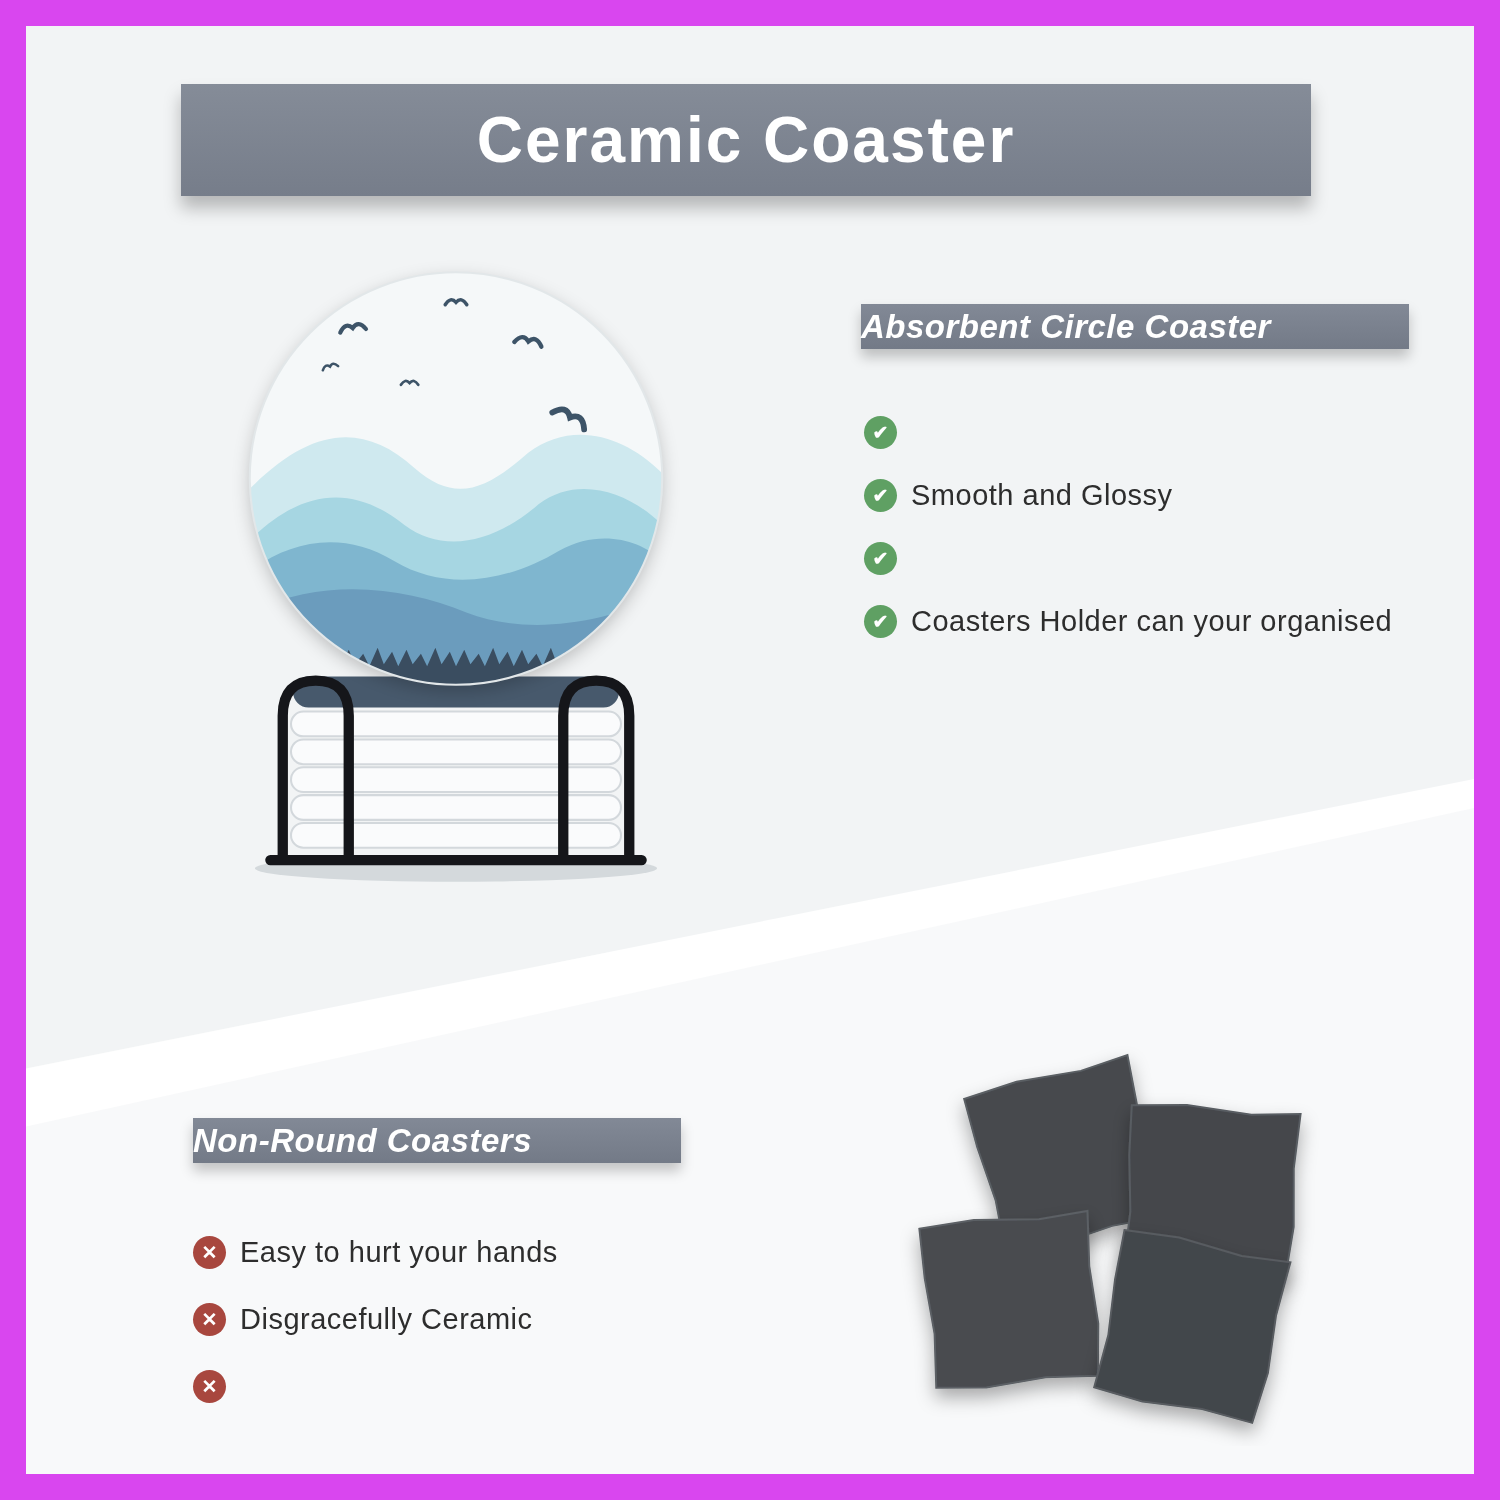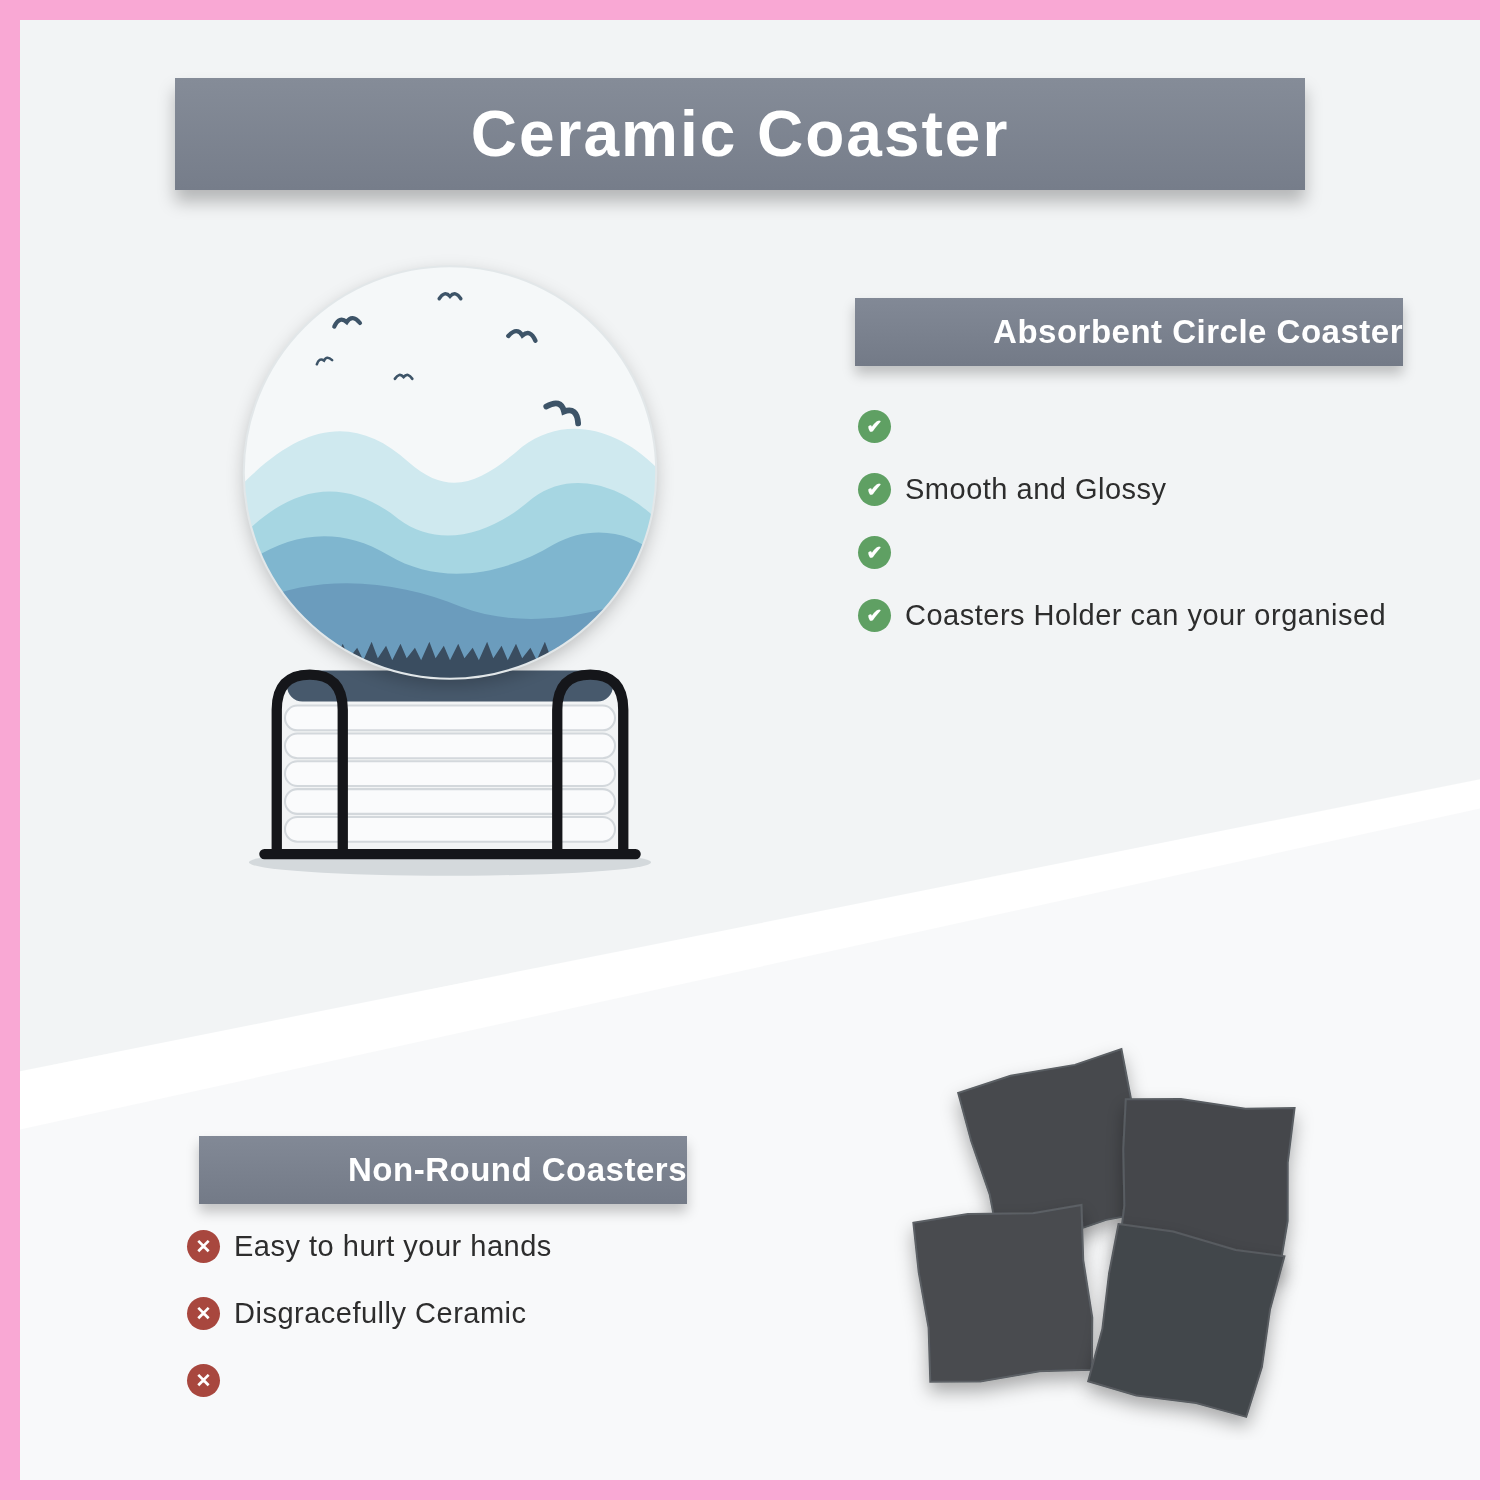--- a/index.html
+++ b/index.html
@@ -1,21 +1,21 @@
 <!DOCTYPE html>
 <html><head>
 <meta charset="utf-8">
 <style>
   html,body{margin:0;padding:0;background:#e8e9eb;}
   .canvas{
     position:relative;
     width:1500px;height:1500px;
-    background:#f9a8d4;
+    background:#d946ef;
     box-sizing:border-box;
-    padding:20px;
+    padding:26px;
     font-family:"Liberation Sans", sans-serif;
   }
   .inner{
     position:relative;
     width:100%;height:100%;
     background:#ffffff;
     overflow:hidden;
   }
   .bg-wash1{
     position:absolute;inset:0;
@@ -32,30 +32,31 @@
   .title-banner{
     position:absolute;left:155px;top:58px;width:1130px;height:112px;
     background:linear-gradient(#858c98,#767d8a);
     display:flex;align-items:center;justify-content:center;
     box-shadow:0 12px 16px rgba(0,0,0,.25);
   }
   .title-banner span{
     color:#ffffff;font-size:64px;font-weight:bold;letter-spacing:2px;
   }
   .section-banner{
-    position:absolute;height:68px;
+    position:absolute;height:45px;
     background:linear-gradient(#828996,#737a87);
-    display:flex;align-items:center;justify-content:flex-end;
+    display:flex;align-items:center;justify-content:flex-start;
     box-shadow:0 8px 12px rgba(0,0,0,.22);
+    font-style:italic;
   }
   .section-banner span{
     color:#ffffff;font-size:33px;font-weight:bold;letter-spacing:.5px;
   }
   .pros-banner{left:835px;top:278px;width:548px;}
-  .cons-banner{left:167px;top:1116px;width:488px;margin-left:12px;}
+  .cons-banner{left:167px;top:1092px;width:488px;}
   .feature-list{position:absolute;}
   .pros-list{left:838px;top:388px;width:600px;}
   .cons-list{left:167px;top:1208px;width:620px;}
   .feature-row{
     display:flex;align-items:center;
     margin-bottom:27px;height:36px;
   }
   .cons-list .feature-row{margin-bottom:31px;}
   .icon-badge{
     flex:0 0 auto;

